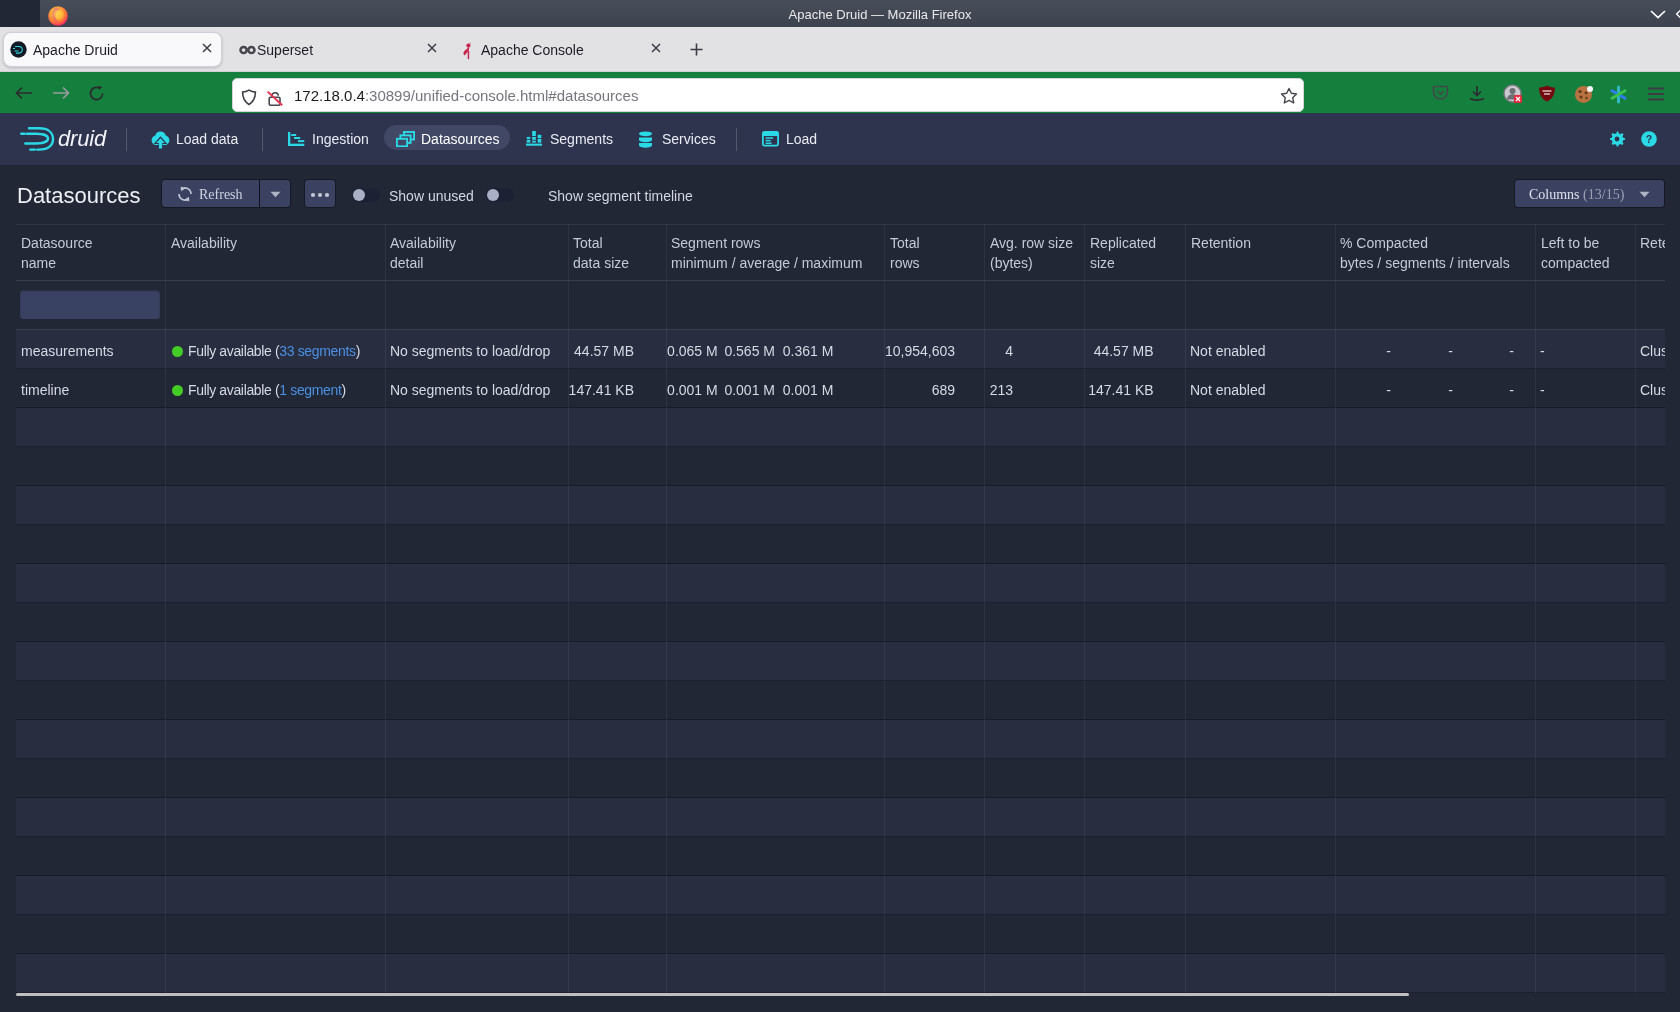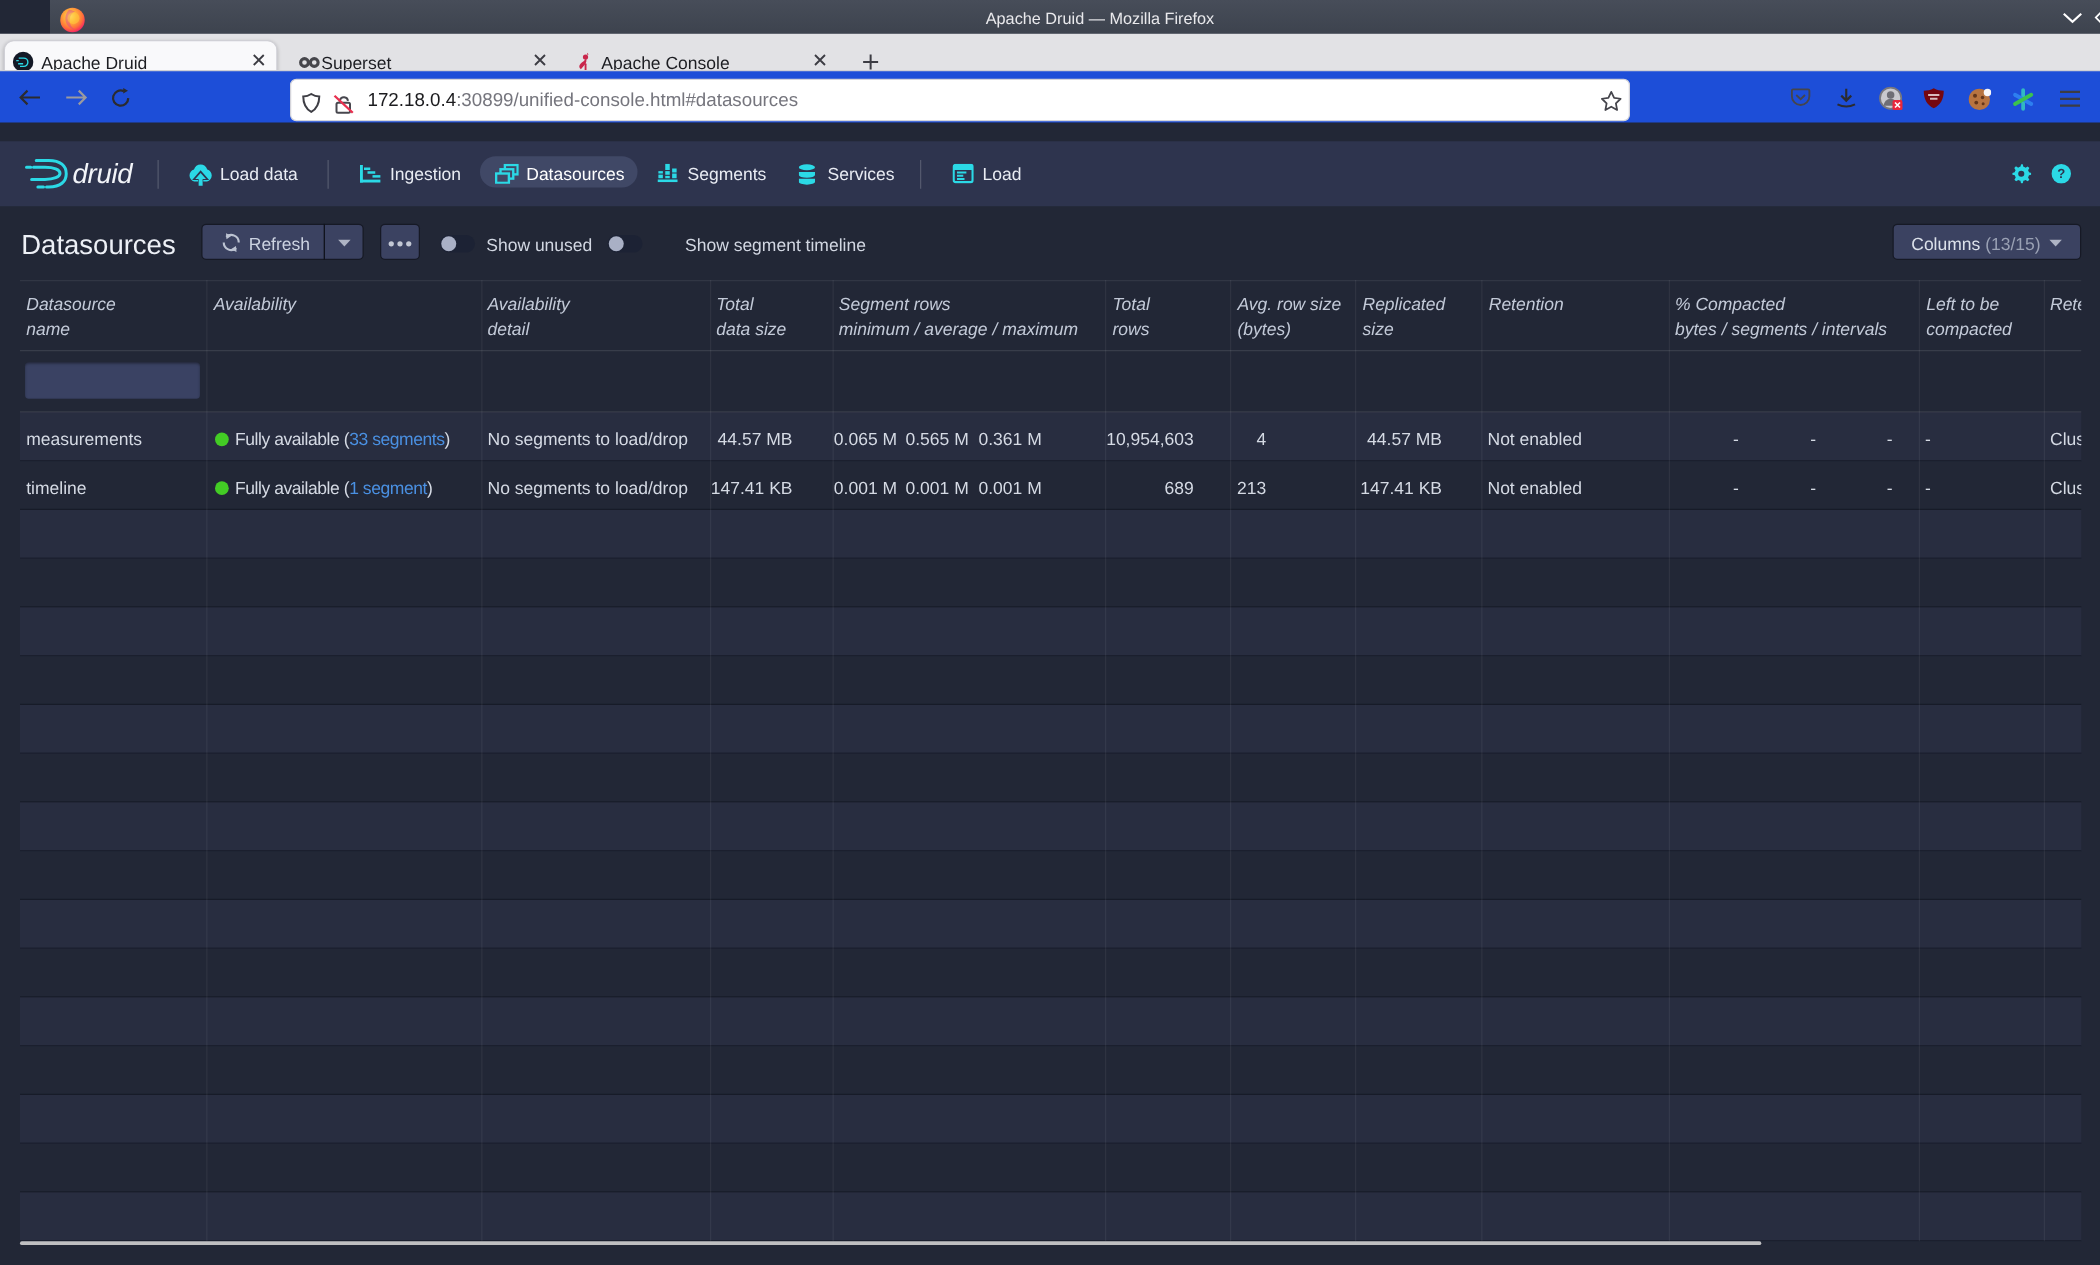--- a/index.html
+++ b/index.html
@@ -10,43 +10,43 @@
 #titlebar { position:absolute; left:0; top:0; width:1680px; height:27px;
   background:linear-gradient(#474d59,#3d434e);margin-left:40px; }
 #titletext { position:absolute; top:7px; left:0; width:1680px; text-align:center;
   font-size:13px; color:#e9e9ec; }
 #tabbar { position:absolute; left:0; top:27px; width:1680px; height:44px; background:#e2e2e5; }
 #activetab { position:absolute; left:3px; top:4.5px; width:219px; height:35.5px;
   background:#f9f9fb; border:1px solid #d0d0d6; border-radius:8px;
   box-shadow:0 1px 3px rgba(0,0,0,0.18); }
 .tabtitle { position:absolute; top:15px; font-size:14px; color:#1c1d22; }
 .tabx { position:absolute; top:13px; width:16px; height:16px; color:#3c3c43; }
-#toolbar { position:absolute; left:0; top:56px; width:1680px; height:42px; background:#1d4ed8;
+#toolbar { position:absolute; left:0; top:71px; width:1680px; height:42px; background:#15803d;
   border-top:1px solid #cfcfd4; }
 #urlbar { position:absolute; left:232px; top:6px; width:1072px; height:34px; background:#ffffff;
   border:1px solid #d4d4da; border-radius:5px; }
 #urltext { position:absolute; left:61px; top:8px; font-size:15px; color:#1c1c1f; }
 #urltext .dim { color:#75757d; }
 #appheader { position:absolute; left:0; top:113px; width:1680px; height:52px; background:#2e344e; }
 .navsep { position:absolute; top:15px; width:1px; height:23px; background:rgba(255,255,255,0.18); }
 .navtext { position:absolute; top:17.5px; font-size:14px; color:#e9ecf3; }
 #navpill { position:absolute; left:384px; top:12px; width:126px; height:25px;
   background:#404866; border-radius:13px; }
 #druidword { position:absolute; left:58px; top:13px; font-size:22px; font-style:italic;
   color:#f2f4f8; letter-spacing:-0.2px; }
 #pagetitle { position:absolute; left:17px; top:183px; font-size:22px; color:#edf0f6; }
 .btn { position:absolute; top:180px; height:27px; background:#3b4261;
   box-shadow:0 0 0 1px rgba(12,15,24,0.55); border-radius:3px; }
-.btxt { position:absolute; font-size:14px; color:#ccd3e1; }
+.btxt { position:absolute; font-size:14px; color:#ccd3e1;font-family:Liberation Serif, serif; }
 .switchtrack { position:absolute; top:188px; width:28px; height:14px; background:#1c2234;
   border-radius:7px; }
 .switchknob { position:absolute; top:189px; width:12px; height:12px; background:#a9b0c5;
   border-radius:50%; }
 .switchlabel { position:absolute; top:187.5px; font-size:14px; color:#d2d7e2; }
-#thead-texts div { position:absolute; font-size:14px; line-height:19.5px; color:#c3cad8;font-style:italic; }
+#thead-texts div { position:absolute; font-size:14px; line-height:19.5px; color:#c3cad8; }
 .vsep { position:absolute; top:224.4px; width:1px; height:768.4px; background:rgba(255,255,255,0.06); }
 .hline { position:absolute; left:16px; width:1648.8px; height:1px; }
 .row { position:absolute; left:16px; width:1648.8px; height:39.0px;
   border-bottom:1px solid rgba(8,11,20,0.4); }
 .row.lt { background:#282d40; }
 .cell { position:absolute; font-size:14px; color:#d5dae4; height:39px; line-height:39px;
   white-space:nowrap; }
 .num { text-align:right; }
 .lnk { color:#4a90e2; }
 .dot { display:inline-block; width:11px; height:11px; border-radius:50%; background:#43cc25;

